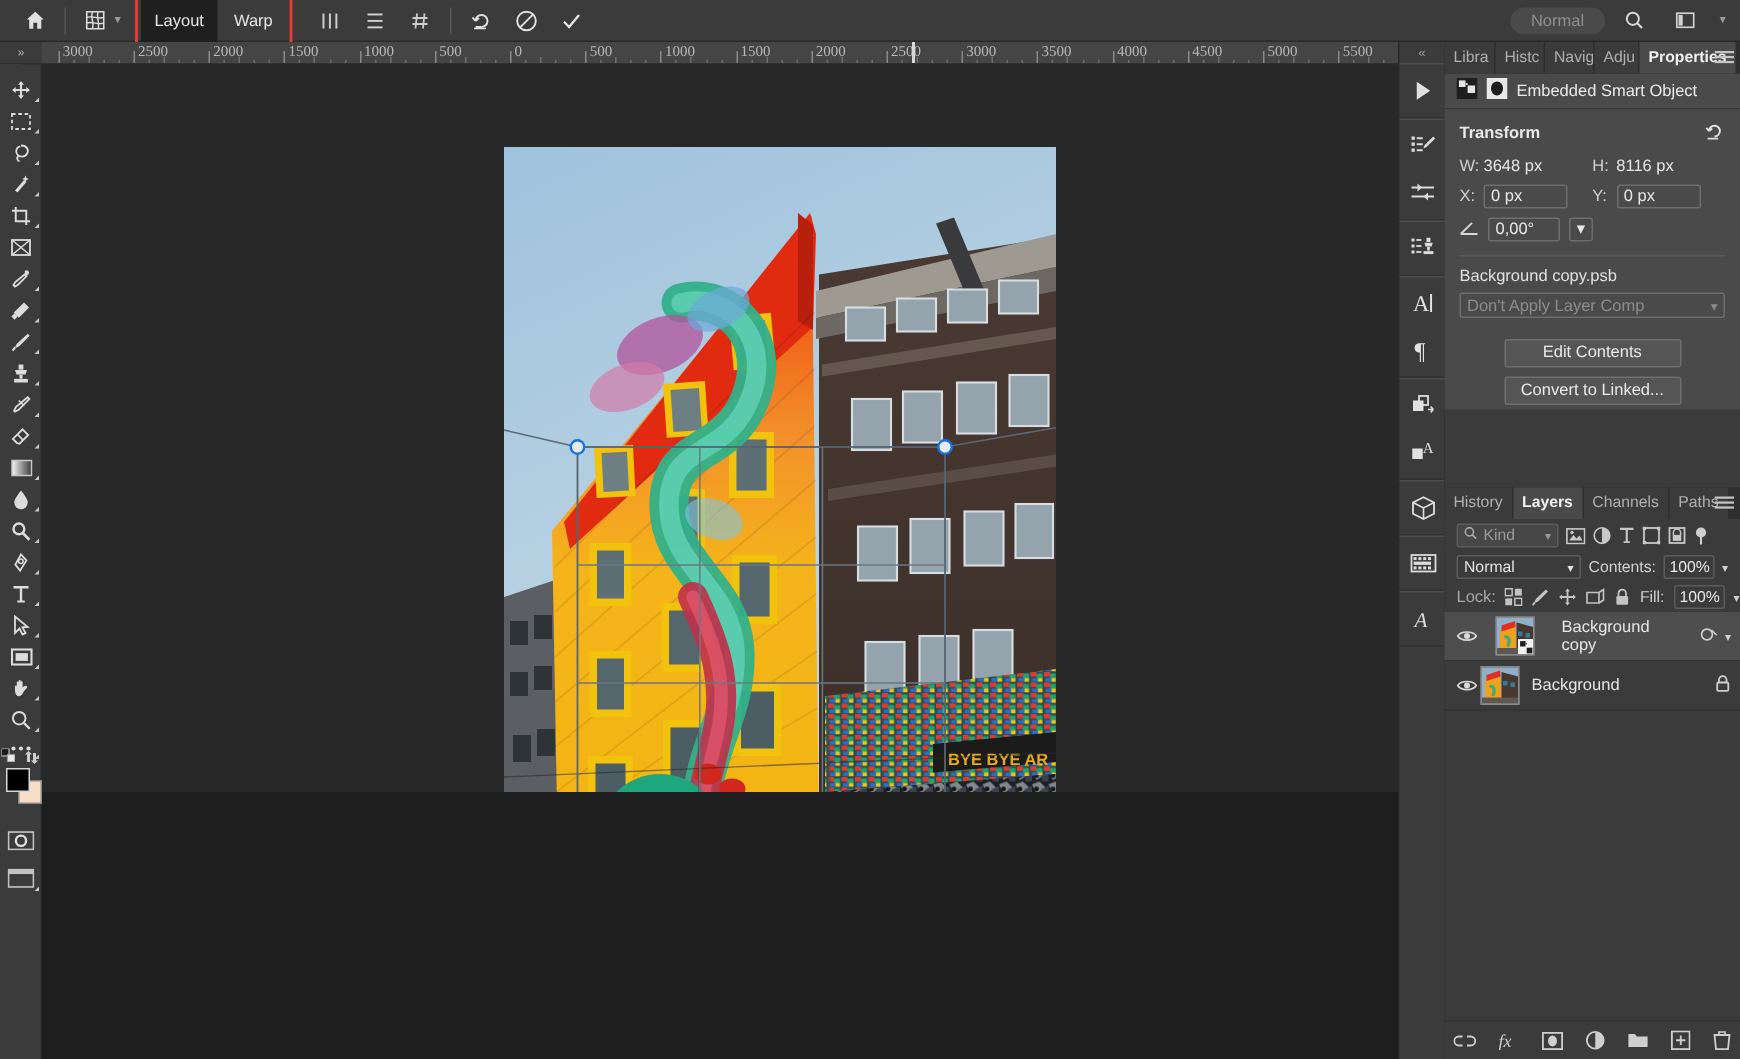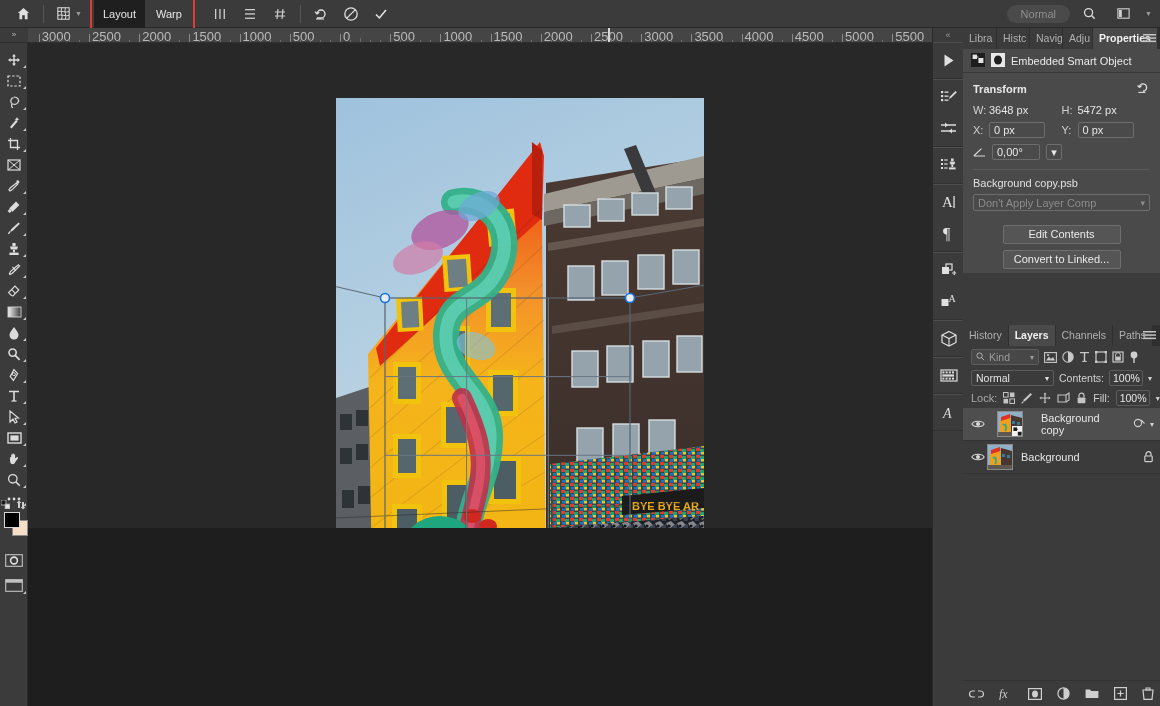--- a/index.html
+++ b/index.html
@@ -56,22 +56,22 @@
     position: absolute; left:0; top:28px; width:28px; height:15px;
     background:#3b3b3b; color:#b9b9b9; font-size:9px;
     display:flex; align-items:flex-start; justify-content:center;
     border-bottom:1px solid #2f2f2f;
   }
   .ruler-v {
     position: absolute; left: 0; top: 43px; width: 15px; height: 663px;
     background: #454545; border-right:1px solid #2f2f2f; overflow:hidden;
   }
   .rh-lab {
-    position: absolute; top: 1px; font-size: 13px; color:#b9b9b9;
-    font-family: Liberation Sans, sans-serif;
+    position: absolute; top: 1px; font-size: 10px; color:#b9b9b9;
+    font-family: Liberation Serif, serif;
   }
   .rh-tick { position:absolute; top:9px; width:1px; height:5px; background:#6e6e6e; }
   .rh-tickm { position:absolute; top:6px; width:1px; height:8px; background:#8a8a8a; }
   .rv-lab {
     position:absolute; left:2px; font-size:9px; color:#b9b9b9;
     writing-mode: vertical-rl; text-orientation: upright; letter-spacing:-2px;
   }
 
   
   .toolbar {
@@ -1087,21 +1087,21 @@
         </span>
       </div>
 
       <div class="fld-row">
         <div class="fld-half">
           <span class="fld-lab">W:</span>
           <span class="fld-val">3648 px</span>
         </div>
         <div class="fld-half">
           <span class="fld-lab">H:</span>
-          <span class="fld-val">5472 px</span>
+          <span class="fld-val">8116 px</span>
         </div>
       </div>
 
       <div class="fld-row">
         <div class="fld-half">
           <span class="fld-lab">X:</span>
           <span class="inp">0 px</span>
         </div>
         <div class="fld-half">
           <span class="fld-lab">Y:</span>

